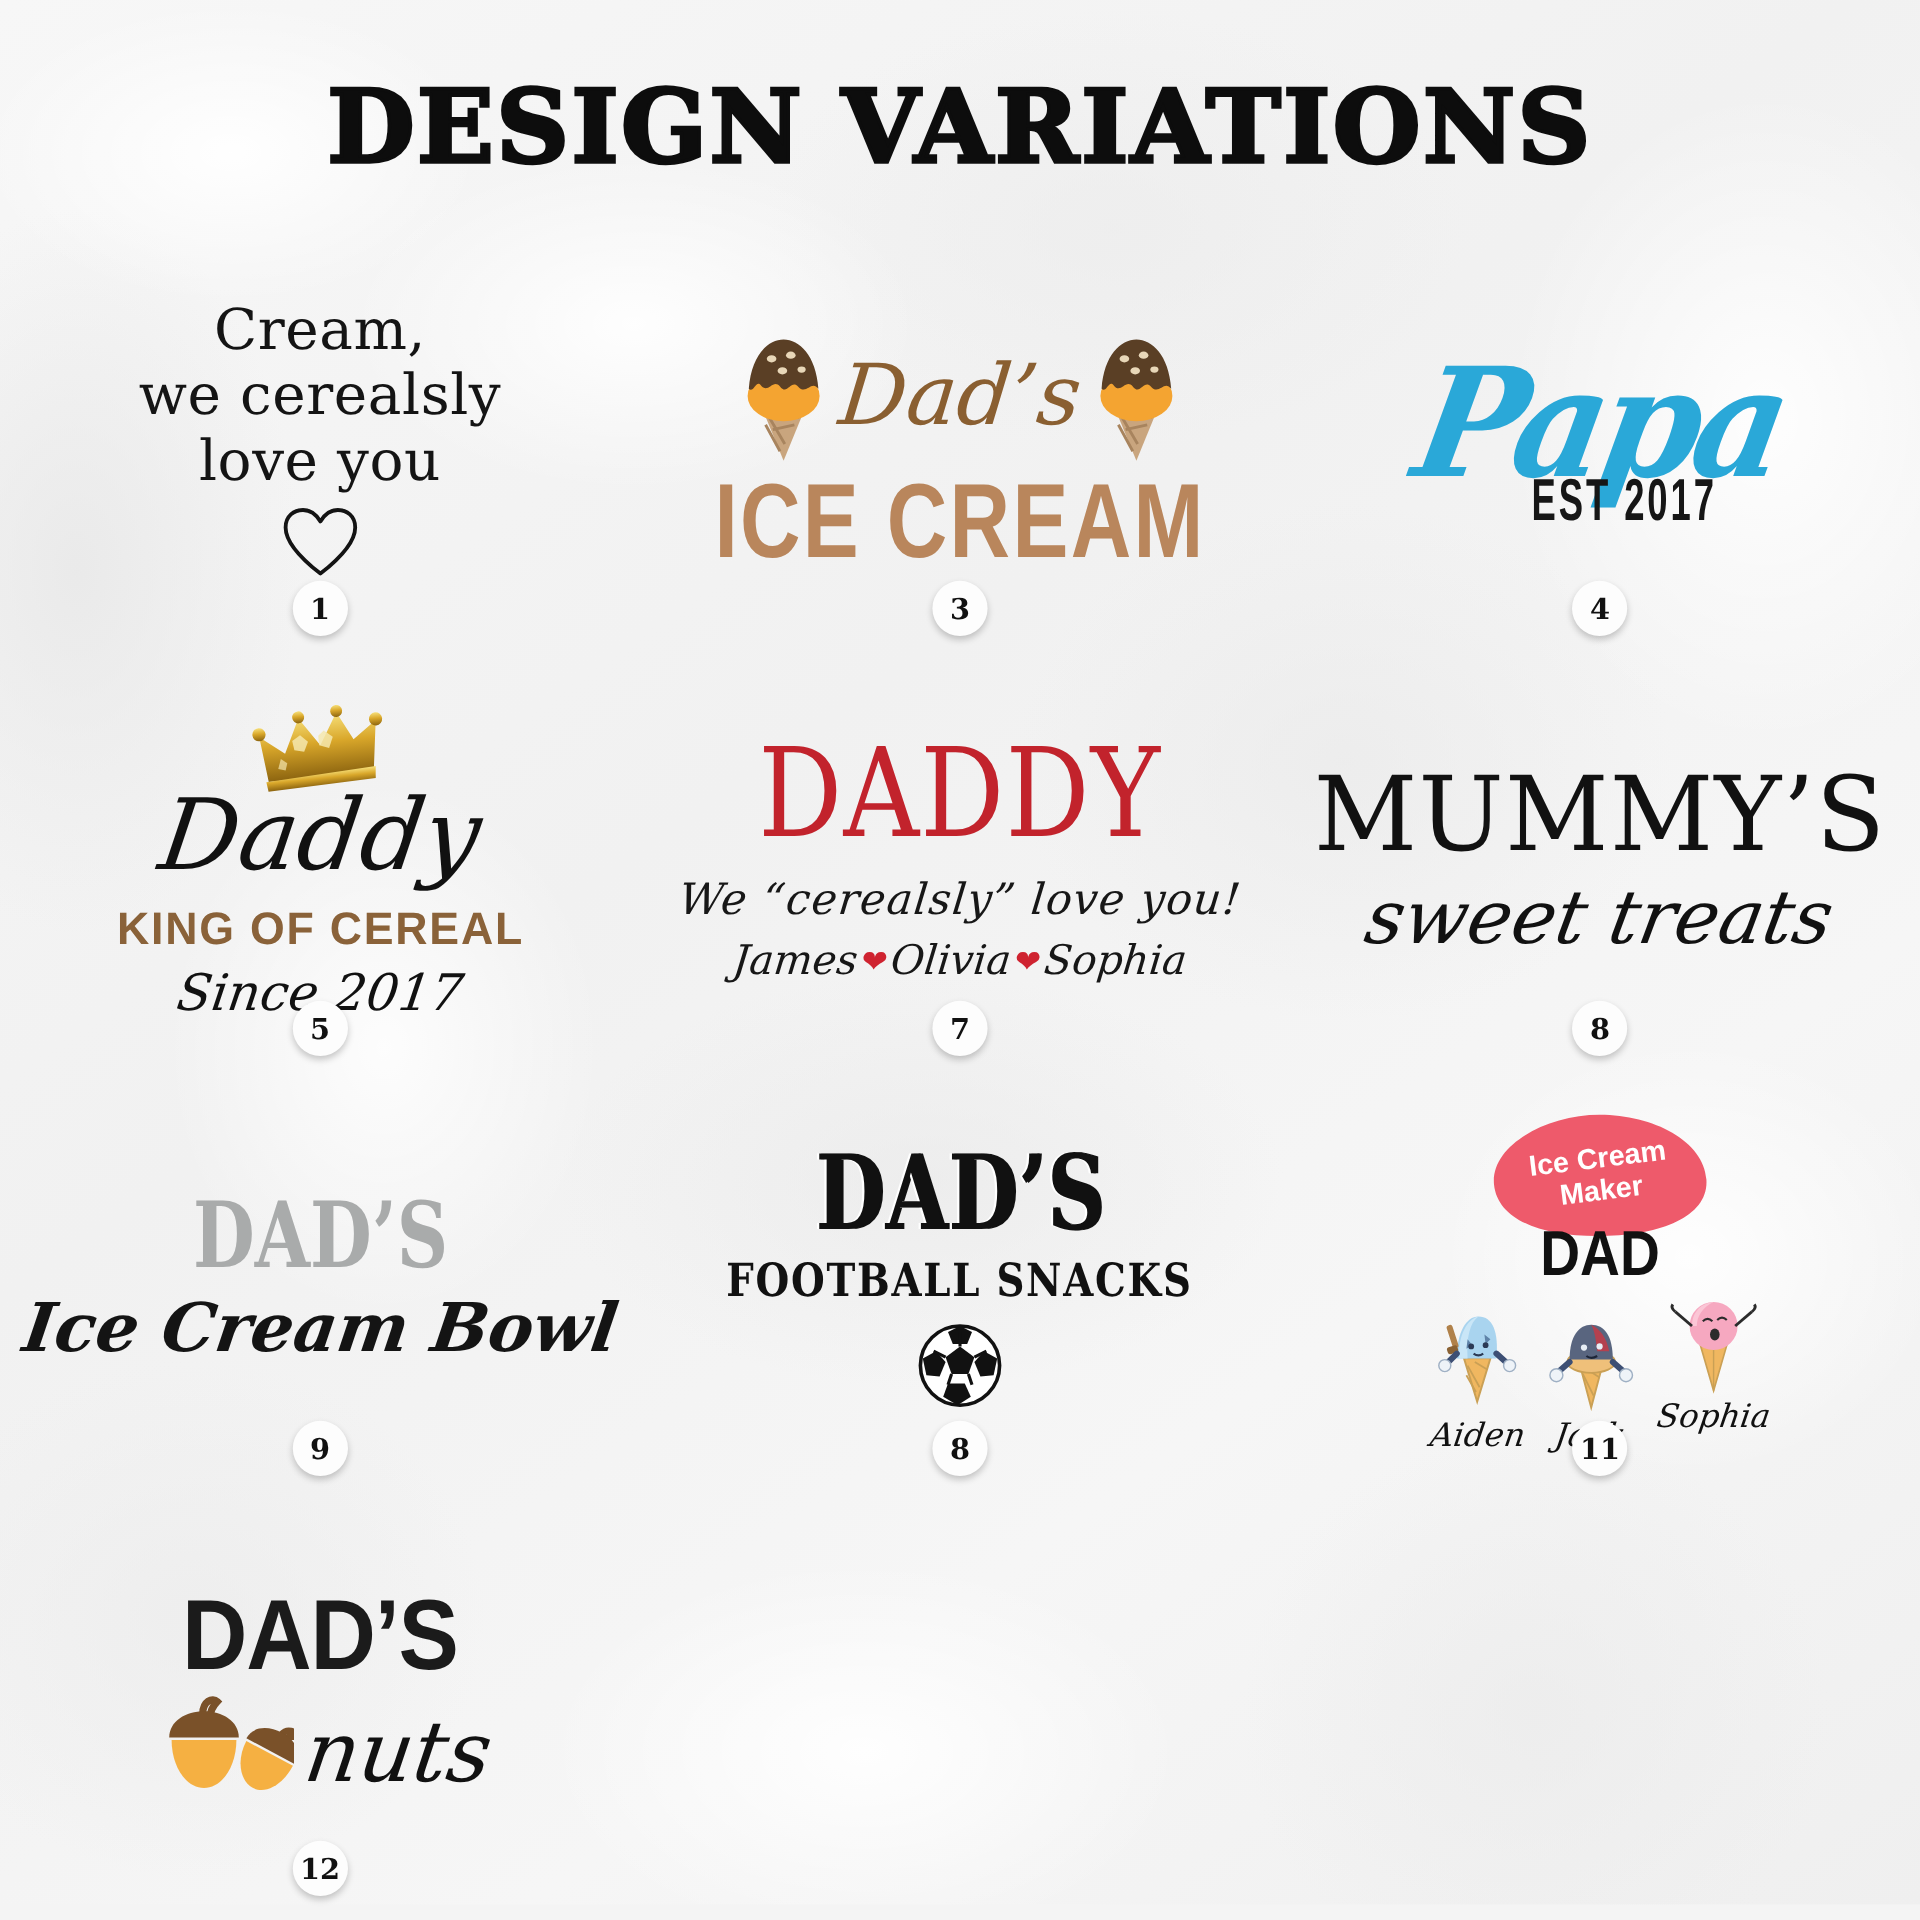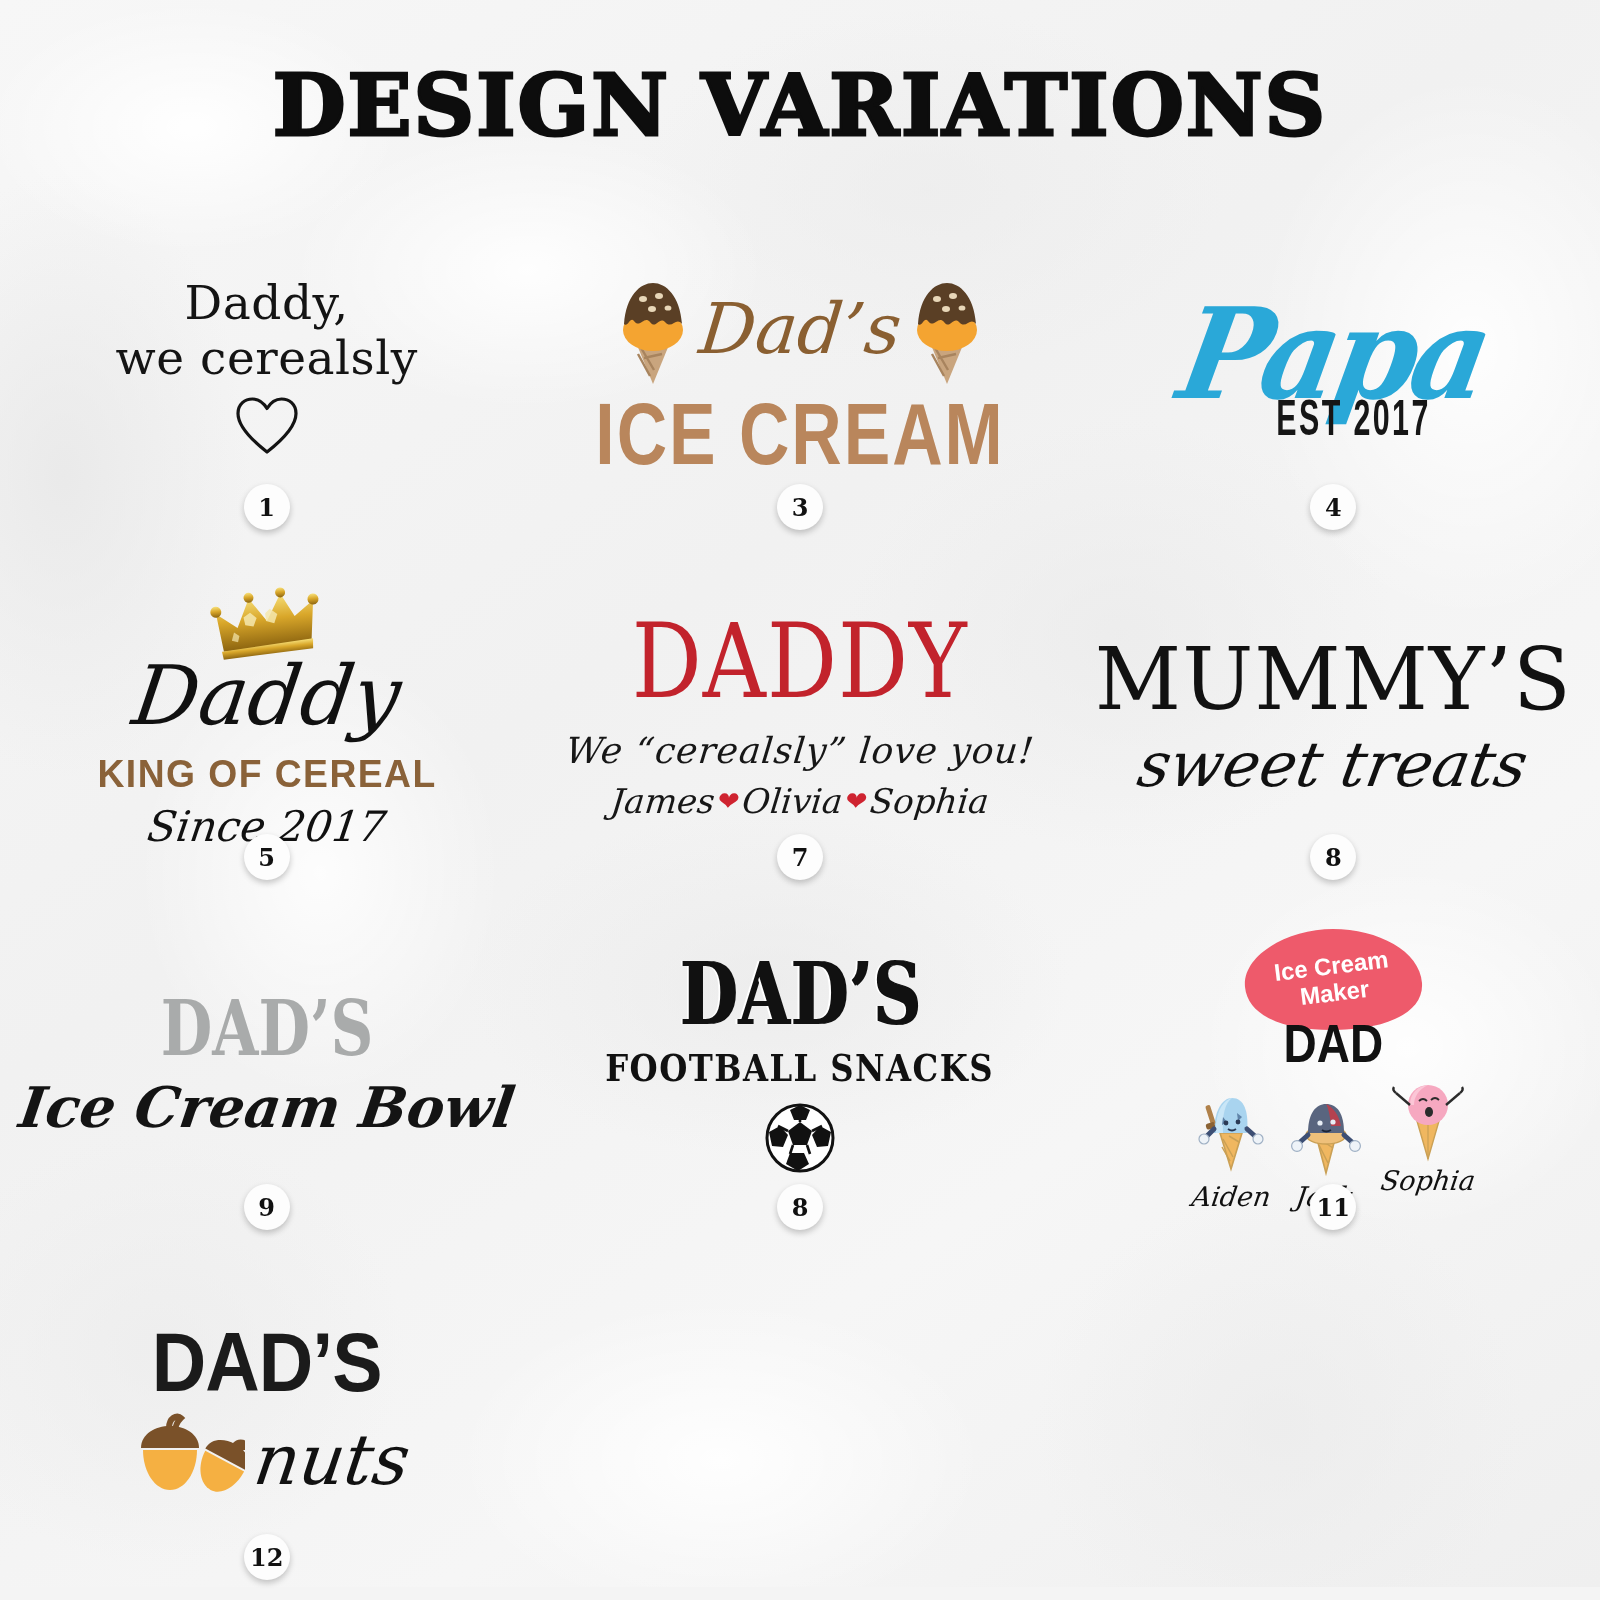--- a/index.html
+++ b/index.html
@@ -266,22 +266,23 @@
 
 <div id="page">
   <div id="bg-texture"></div>
 
   <div id="header-title">DESIGN VARIATIONS</div>
 
   <div id="grid">
 
     <div class="cell">
       <div class="art">
-        <div class="d1-text">Daddy,</div>
+        <div class="d1-text">Cream,</div>
         <div class="d1-text">we cerealsly</div>
+        <div class="d1-text">love you</div>
         <span class="heart-icon">
           <svg width="66" height="60" viewBox="0 0 66 60">
             <path d="M33 56 C10 38 4 26 4 17.5 C4 8 11 3 18.5 3 C25 3 30 7.5 33 12.5 C36 7.5 41 3 47.5 3 C55 3 62 8 62 17.5 C62 26 56 38 33 56 Z" fill="none" stroke="#141414" stroke-width="3.2" stroke-linejoin="round"></path>
           </svg>
         </span>
       </div>
       <div class="badge">1</div>
     </div>
 
 

